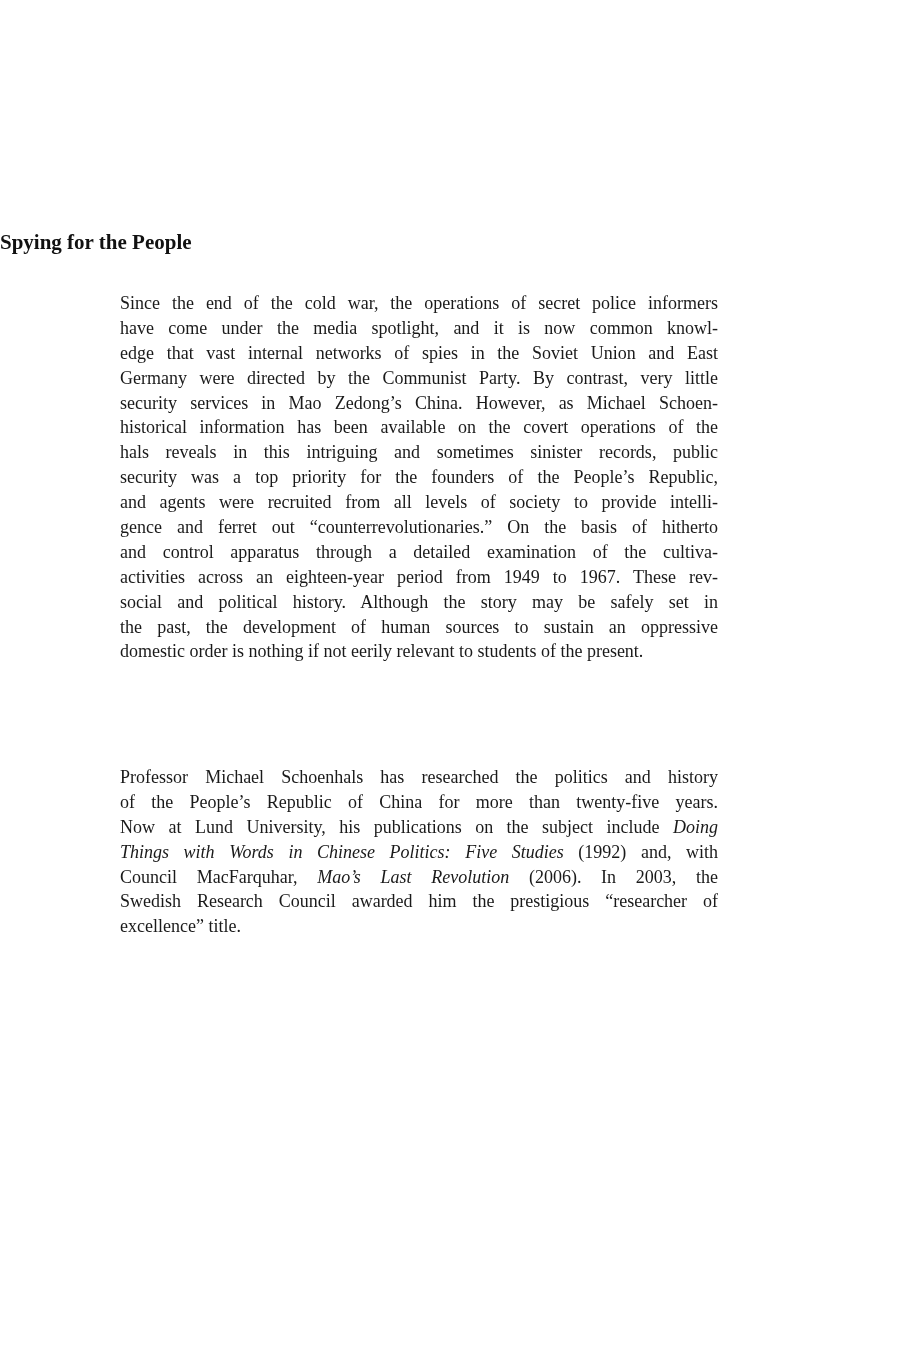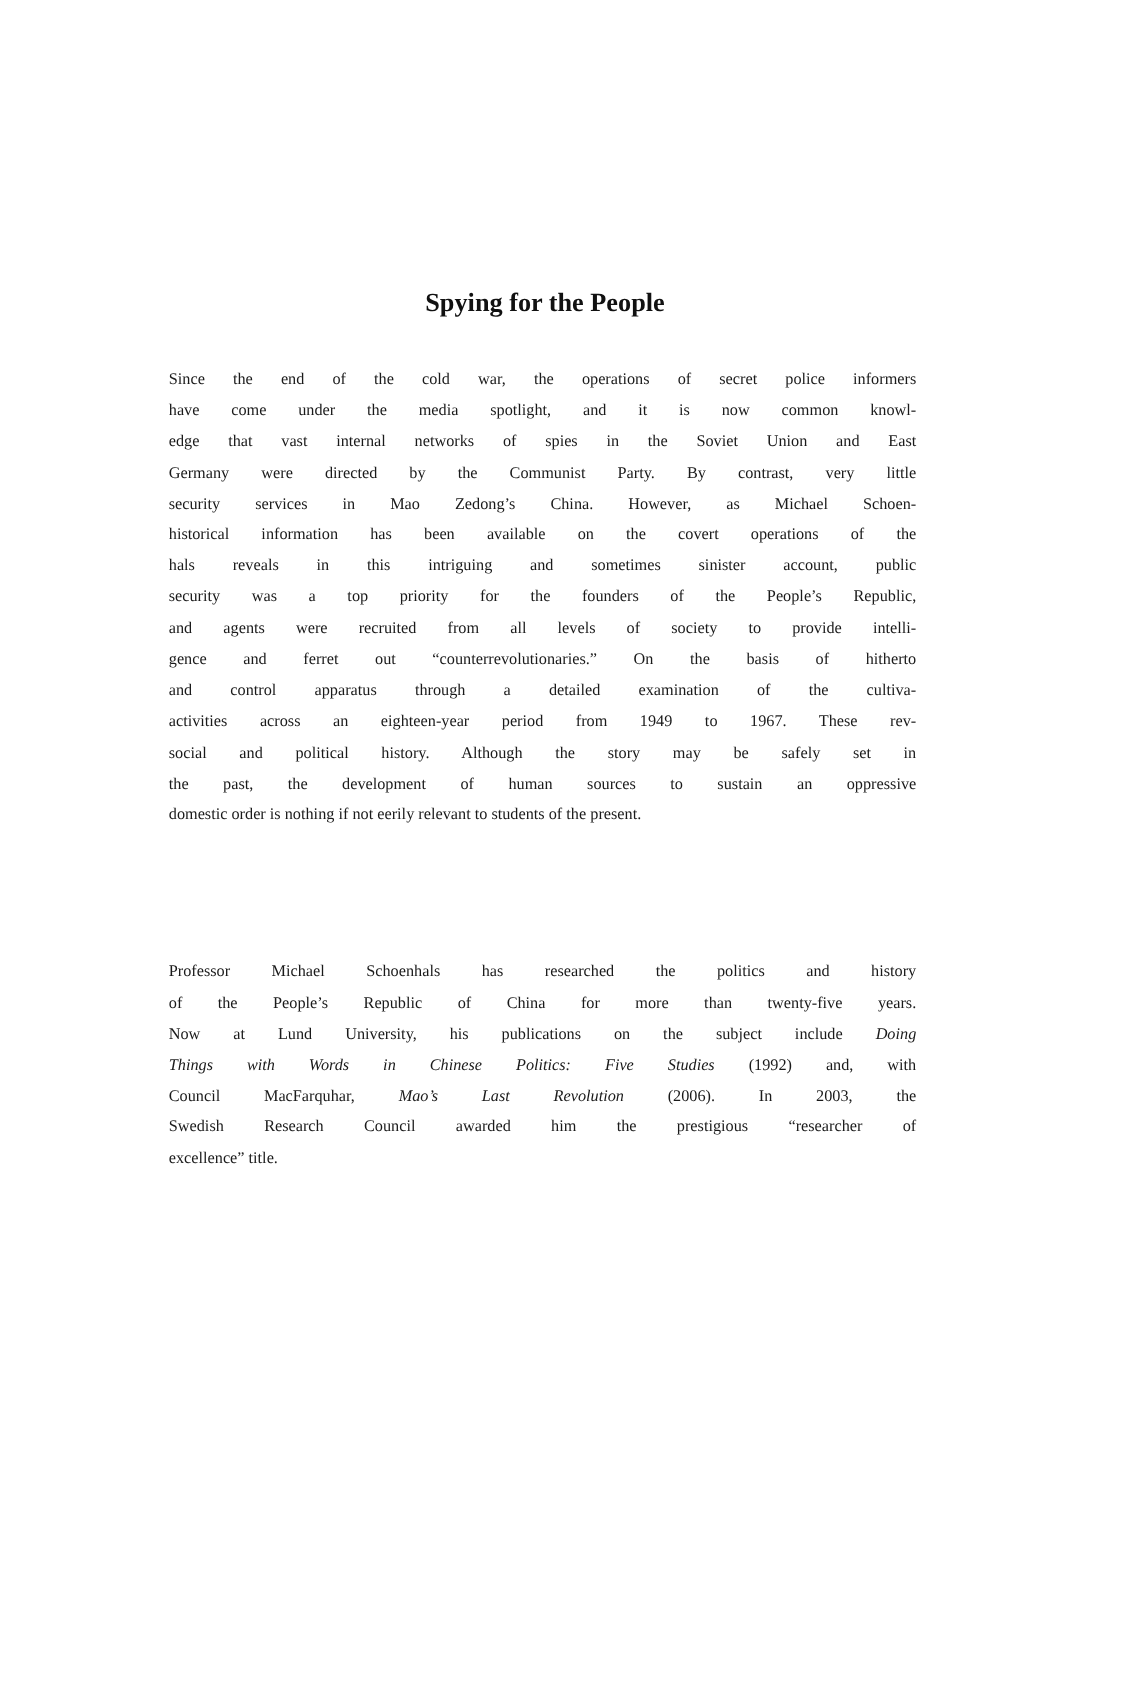--- a/index.html
+++ b/index.html
@@ -20,31 +20,31 @@
       left: 0;
       top: 0;
       width: 901px;
       height: 1350px;
     }
     .title {
       position: absolute;
       top: 214px;
       left: 0;
       width: 872px;
-      text-align: center;
+      text-align: left;
       font-weight: bold;
       font-size: 21px;
       line-height: 28px;
       color: #111;
     }
     .body-text {
       position: absolute;
-      left: 135px;
+      left: 120px;
       width: 598px;
-      font-size: 13px;
+      font-size: 18px;
       line-height: 24.9px;
       text-align: justify;
       color: #1a1a1a;
     }
     .line {
       display: block;
       white-space: nowrap;
       text-align: justify;
       text-align-last: justify;
       height: 24.9px;
@@ -62,21 +62,21 @@
 <div class="page">
   <h1 class="title">Spying for the People</h1>
 
   <div class="body-text p1">
     <span class="line">Since the end of the cold war, the operations of secret police informers</span>
     <span class="line">have come under the media spotlight, and it is now common knowl-</span>
     <span class="line">edge that vast internal networks of spies in the Soviet Union and East</span>
     <span class="line">Germany were directed by the Communist Party. By contrast, very little</span>
     <span class="line">security services in Mao Zedong’s China. However, as Michael Schoen-</span>
     <span class="line">historical information has been available on the covert operations of the</span>
-    <span class="line">hals reveals in this intriguing and sometimes sinister account, public</span>
+    <span class="line">hals reveals in this intriguing and sometimes sinister records, public</span>
     <span class="line">security was a top priority for the founders of the People’s Republic,</span>
     <span class="line">and agents were recruited from all levels of society to provide intelli-</span>
     <span class="line">gence and ferret out “counterrevolutionaries.” On the basis of hitherto</span>
     <span class="line">and control apparatus through a detailed examination of the cultiva-</span>
     <span class="line">activities across an eighteen-year period from 1949 to 1967. These rev-</span>
     <span class="line">social and political history. Although the story may be safely set in</span>
     <span class="line">the past, the development of human sources to sustain an oppressive</span>
     <span class="line last">domestic order is nothing if not eerily relevant to students of the present.</span>
   </div>
 

